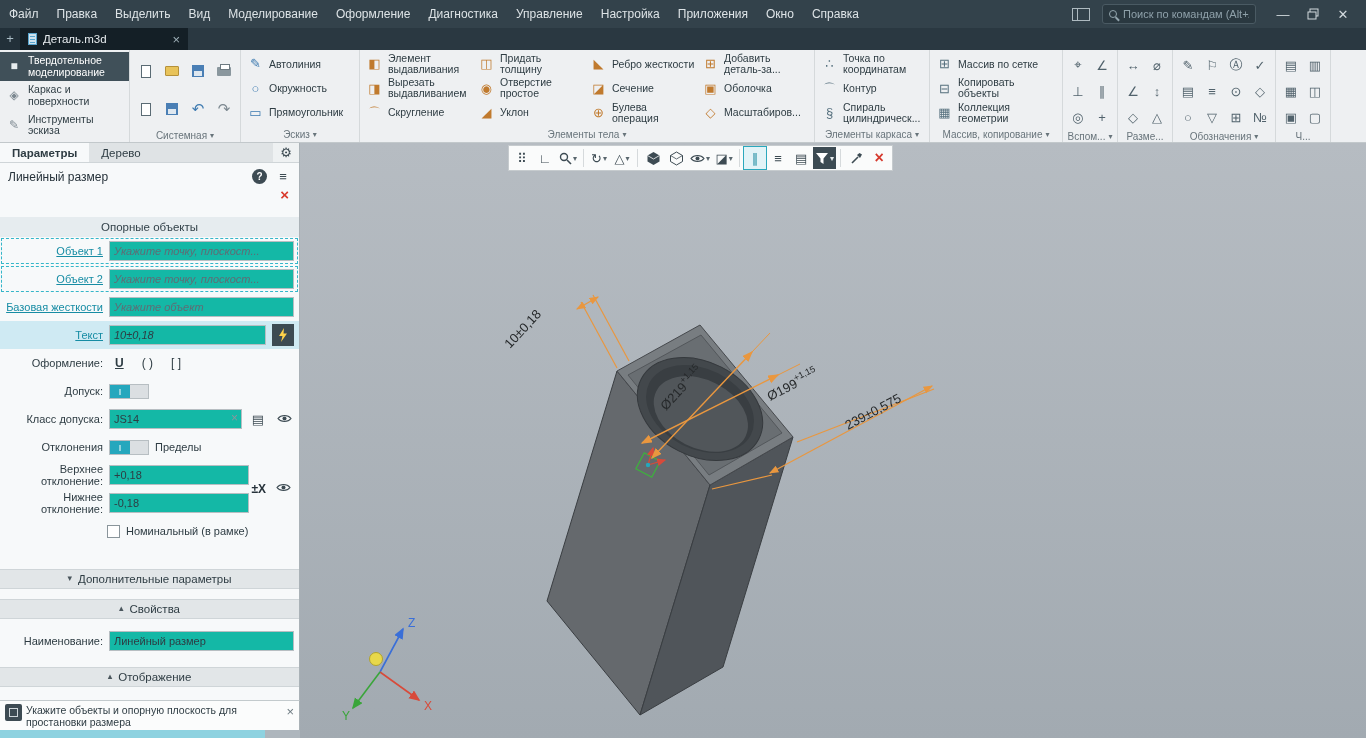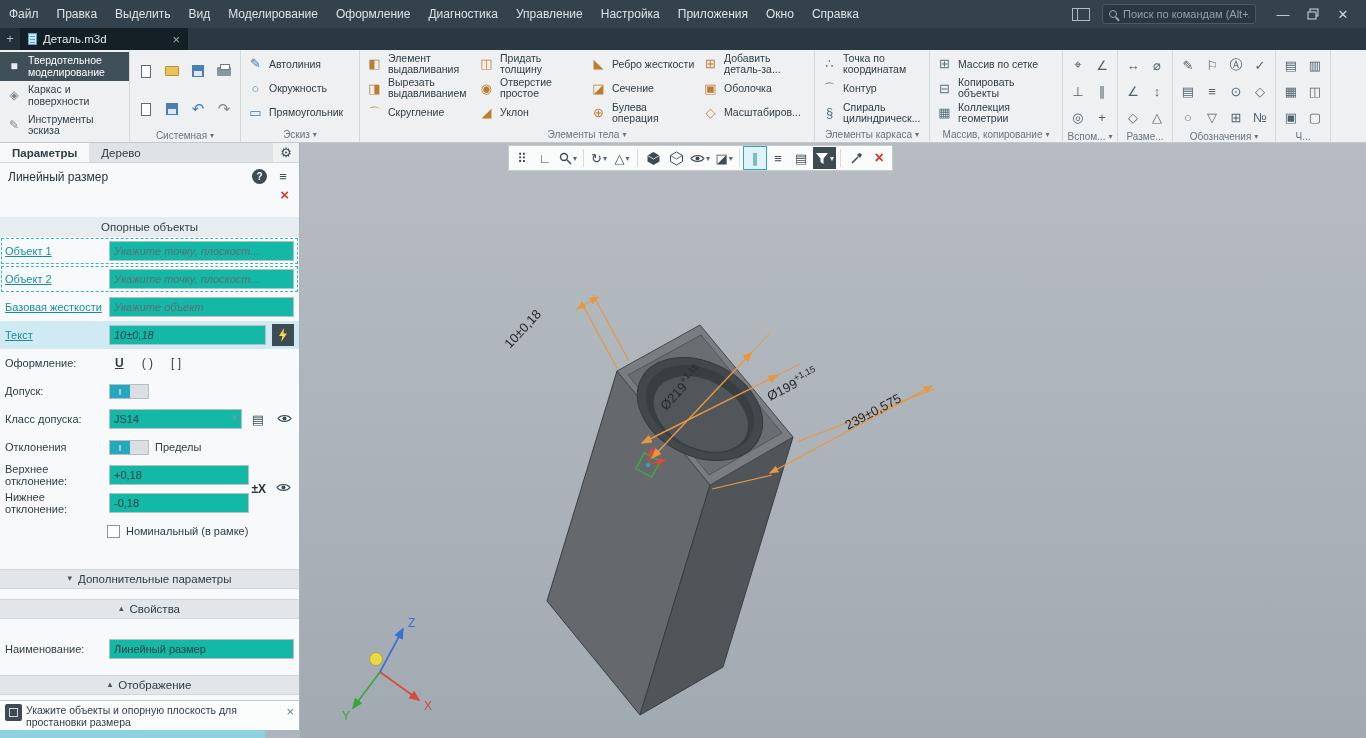--- a/index.html
+++ b/index.html
@@ -88,21 +88,21 @@
   .panel-title-row { display:flex; align-items:center; padding:5px 8px 0; flex:0 0 22px; gap:8px; }
   .panel-title { font-size:12px; color:#26323a; }
   .help-circle { margin-left:auto; width:15px; height:15px; border-radius:50%; background:#3d4b53; color:#fff;
                  font-size:10px; font-weight:bold; display:flex; align-items:center; justify-content:center; }
   .tree-btn { width:16px; text-align:center; color:#3d4b53; font-size:13px; }
   .panel-x-row { display:flex; justify-content:flex-end; padding:2px 10px 0; flex:0 0 20px; }
   .red-x { color:#d93a2c; font-size:15px; font-weight:bold; line-height:16px; }
   .section-head { background:#e6ecef; text-align:center; font-size:11.5px; color:#33424a; padding:4px 0;
                   margin-top:12px; flex:0 0 auto; }
   .prow { display:flex; align-items:center; min-height:28px; padding:1px 5px; gap:6px; flex:0 0 auto; position:relative; }
-  .plabel { width:98px; flex:0 0 98px; text-align:left; font-size:11px; color:#2e3c43; line-height:1.1; }
+  .plabel { width:98px; flex:0 0 98px; text-align:right; font-size:11px; color:#2e3c43; line-height:1.1; }
   .plabel .link { color:#168ca4; text-decoration:underline; }
   .pinput { flex:1; height:20px; border:1px solid #b7bec2; background:#14b8a6; font-size:11px; padding:0 4px;
             font-family:"Liberation Sans",sans-serif; color:#2e3c43; min-width:0; }
   .pinput::placeholder { font-style:italic; color:#5f6d75; }
   .italic-val { font-style:italic; }
   .dashed-row { outline:1px dashed #35b6c9; outline-offset:-2px; }
   .text-row { background:#cfeaf3; }
   .bolt-btn { width:22px; height:22px; flex:0 0 22px; background:#3d4b53; display:flex; align-items:center; justify-content:center; }
   .style-btn { font-size:12px; color:#2e3c43; padding:0 6px; }
   .style-u { text-decoration:underline; font-weight:bold; }
@@ -713,21 +713,21 @@
 
     <div class="collapse-bar mt24">
       <span class="chev">▾</span>
       <span>Дополнительные параметры</span>
     </div>
     <div class="collapse-bar mt10">
       <span class="chev">▴</span>
       <span>Свойства</span>
     </div>
 
-    <div class="prow" style="margin-top:16px">
+    <div class="prow" style="margin-top:8px">
       <span class="plabel">Наименование:</span>
       <input class="pinput" value="Линейный размер" style="">
     </div>
 
     <div class="collapse-bar mt12">
       <span class="chev">▴</span>
       <span>Отображение</span>
     </div>
   </div>
 

